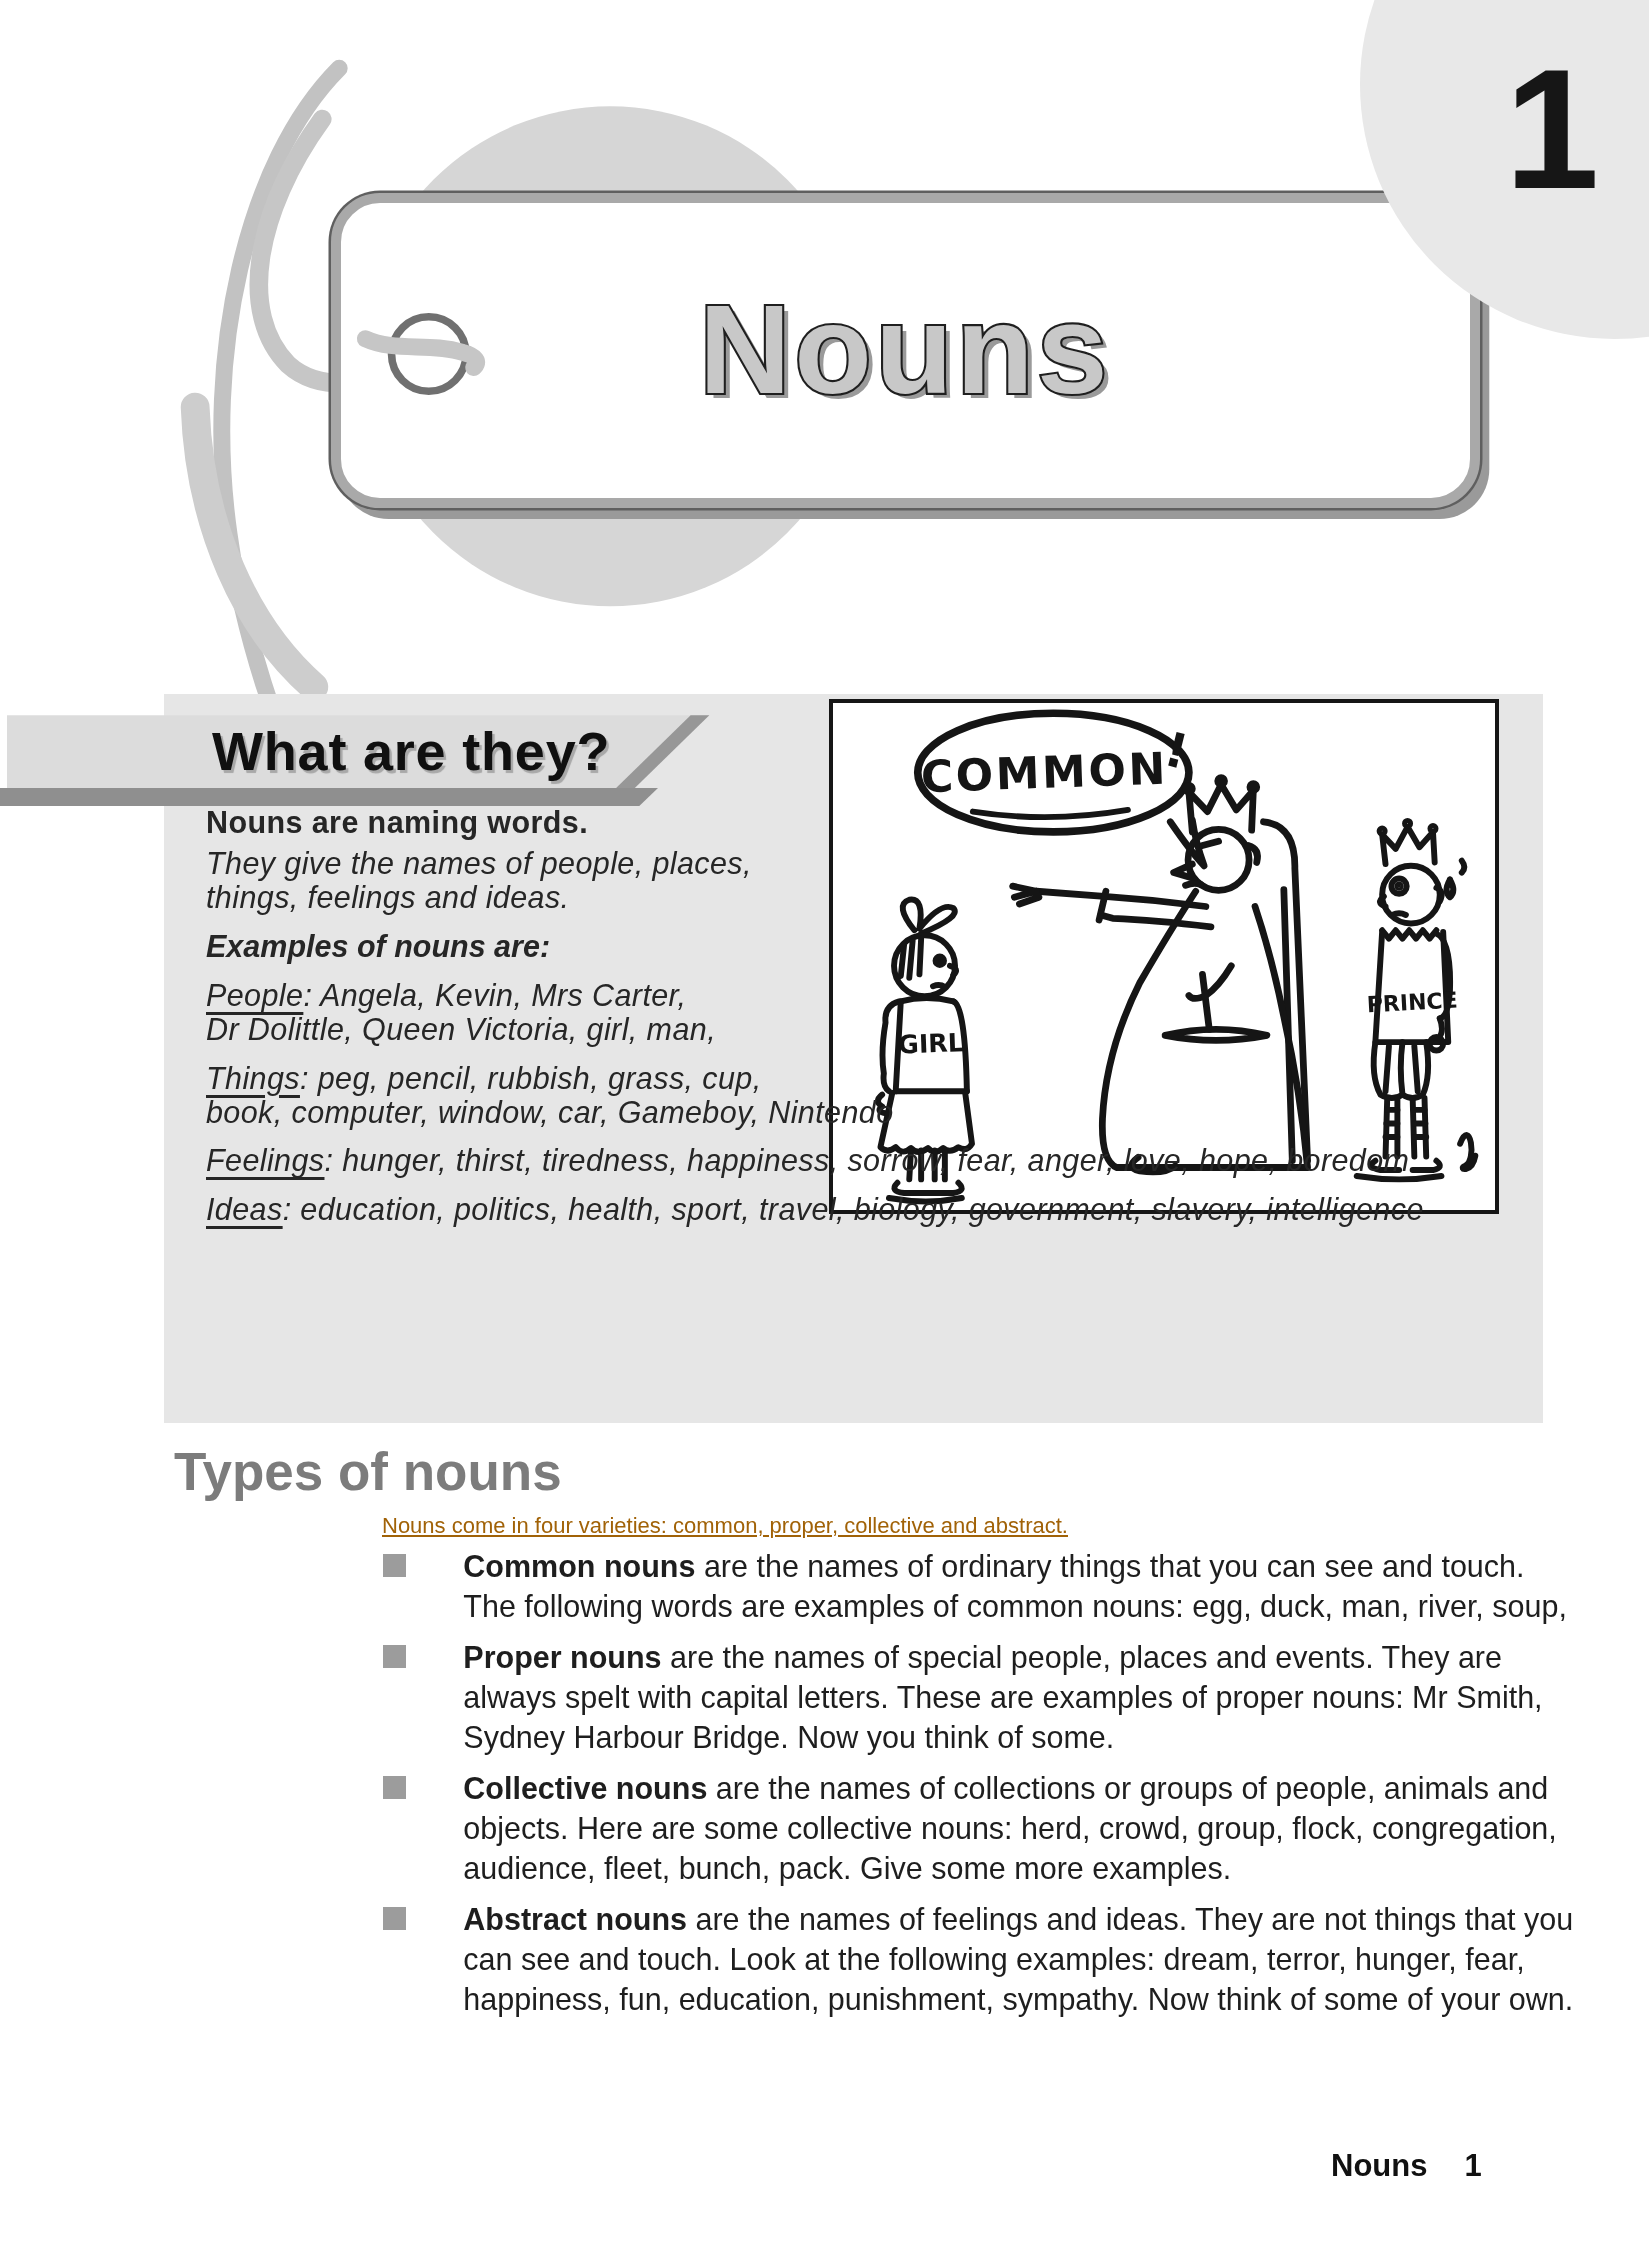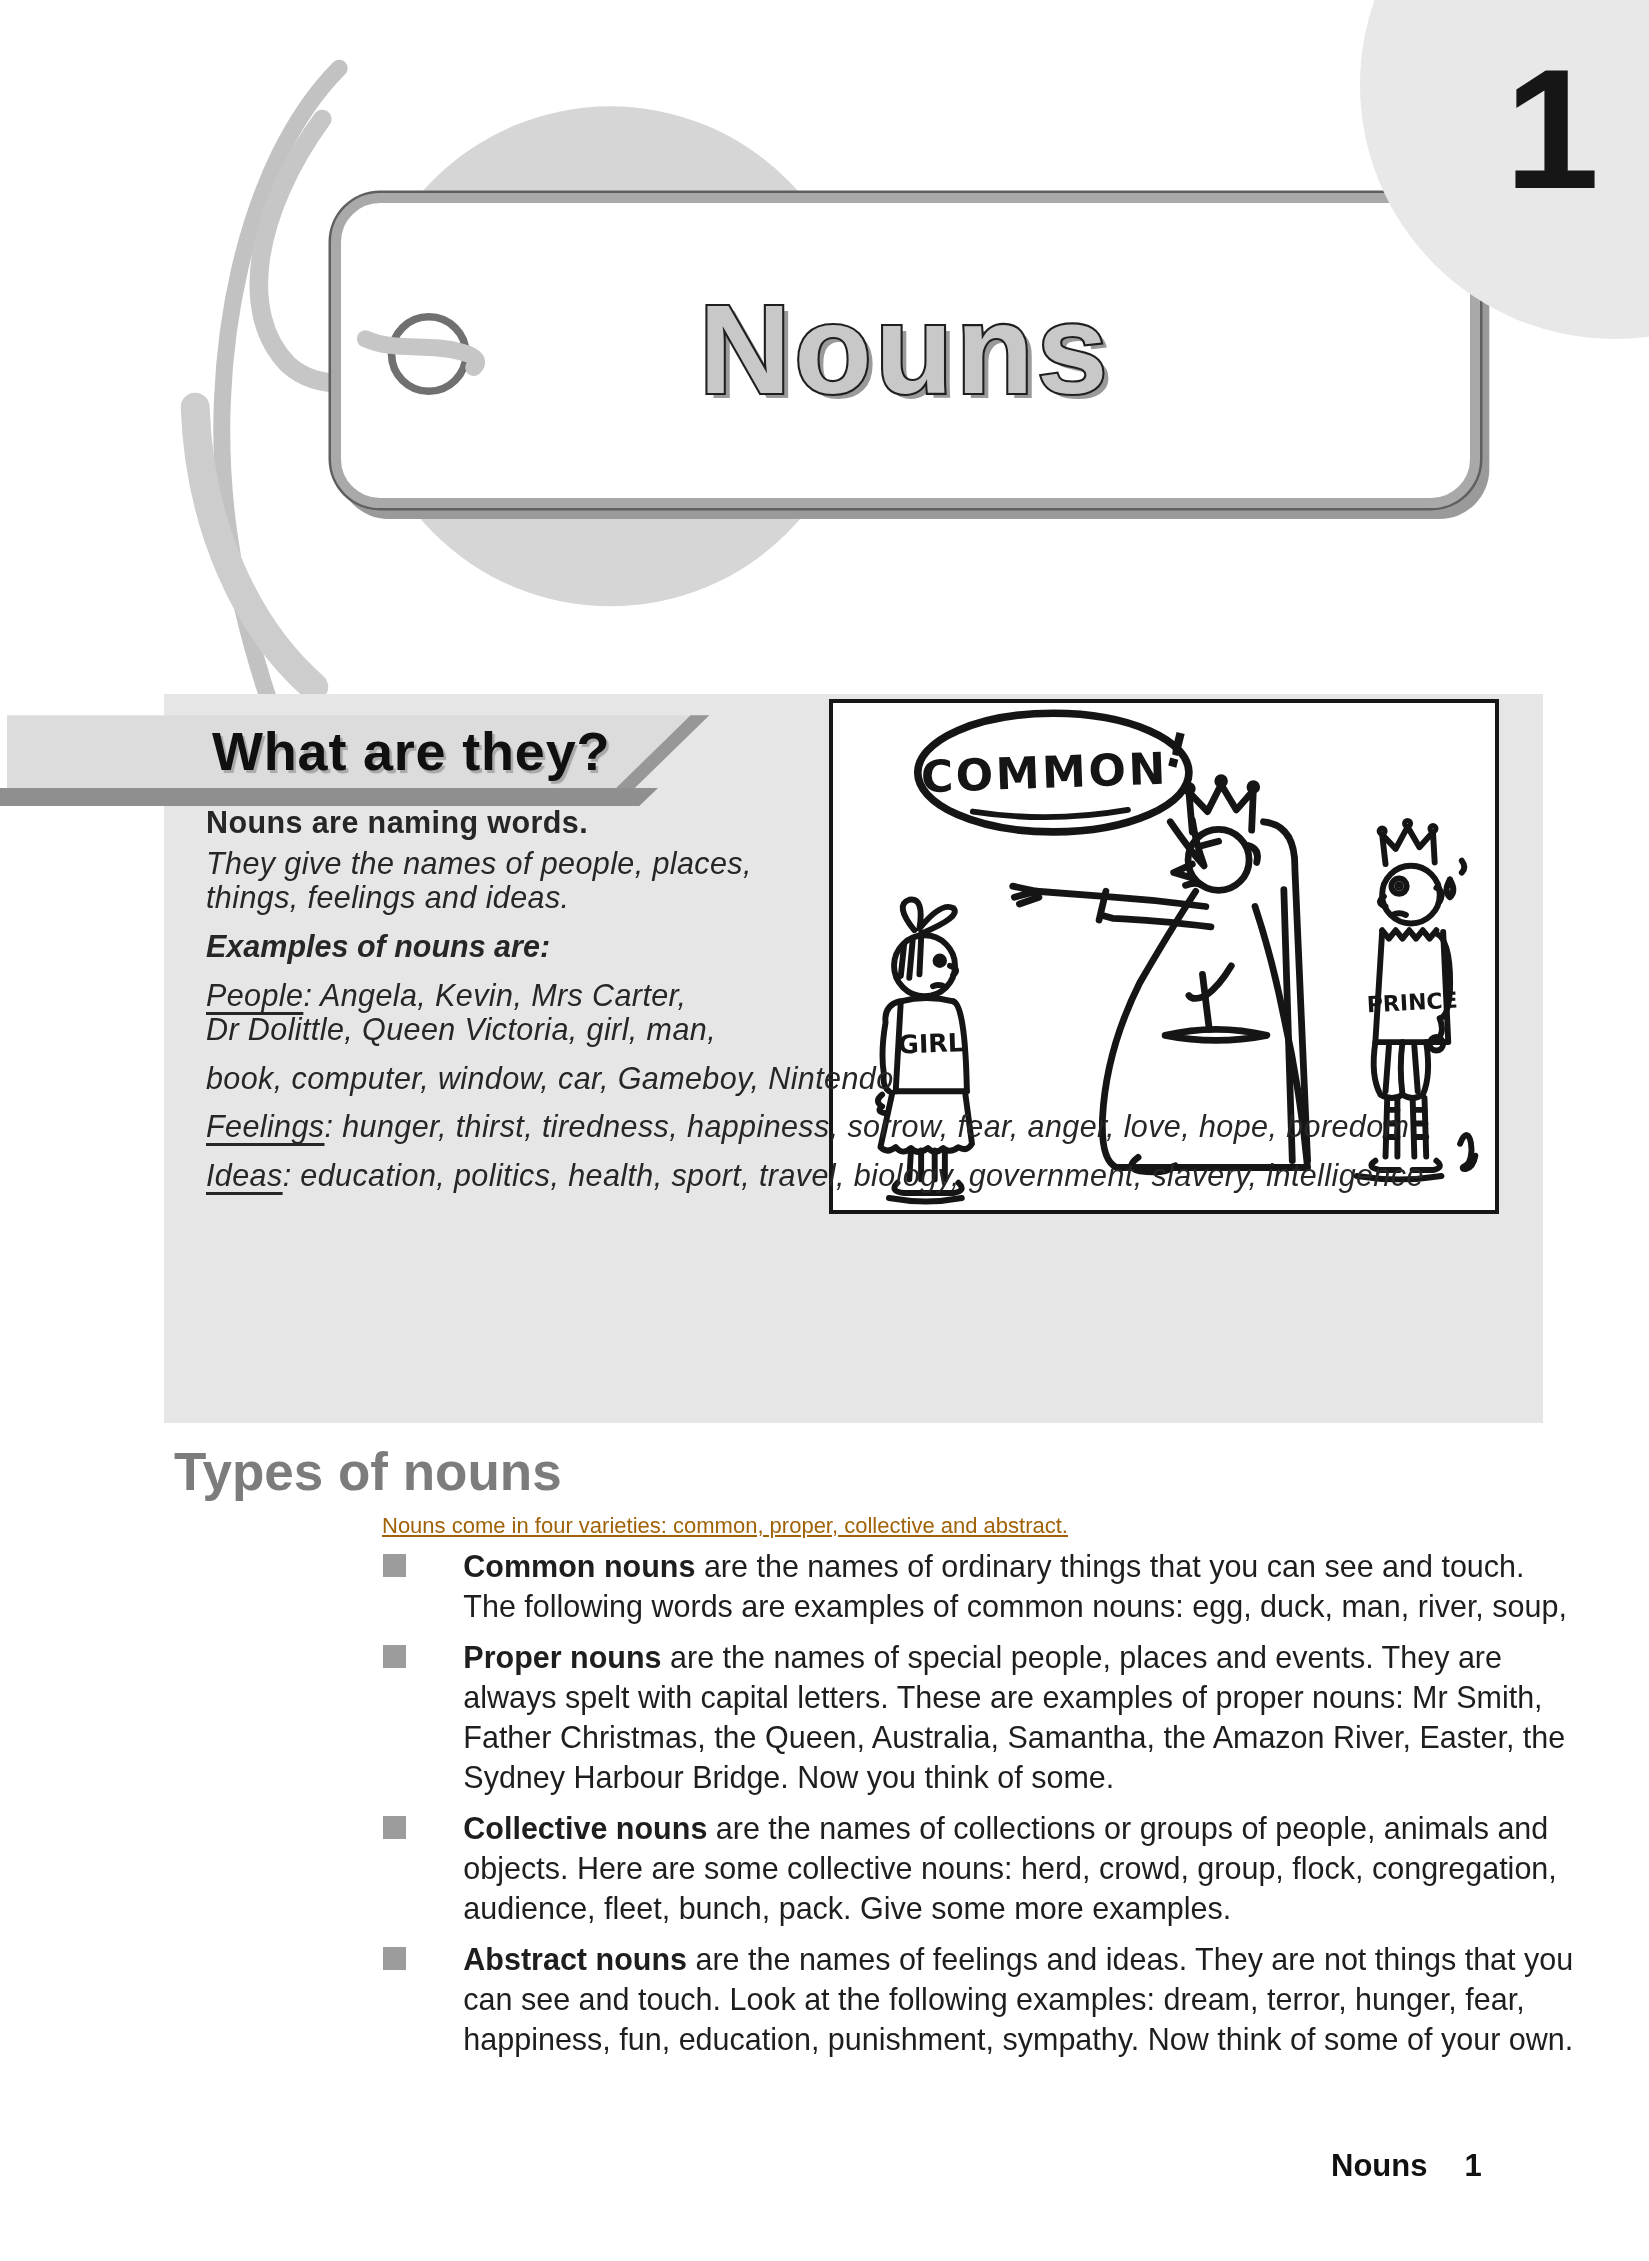--- a/index.html
+++ b/index.html
@@ -186,20 +186,21 @@
 
         <div class="cat">
           <div class="line"><span class="cat-label">People</span><span>: Angela, Kevin, Mrs Carter,</span></div>
           <div>
             <div class="line">Dr Dolittle, Queen Victoria, girl, man,</div>
           </div>
         </div>
 
 
         <div class="cat">
+          <div class="line"><span class="cat-label">Things</span><span>: peg, pencil, rubbish, grass, cup,</span></div>
           <div>
             <div class="line">book, computer, window, car, Gameboy, Nintendo</div>
           </div>
         </div>
 
         <div class="cat">
           <div class="line"><span class="cat-label">Feelings</span><span>: hunger, thirst, tiredness, happiness, sorrow, fear, anger, love, hope, boredom</span></div>
           <div></div>
         </div>
 
@@ -223,21 +224,20 @@
           </div>
         </div>
       </div>
 
       <div class="bullet-item">
         <div class="bullet-sq"></div>
         <div class="bullet-text">
           <div class="line"><b class="lead">Proper nouns</b><span> are the names of special people, places and events. They are</span></div>
           <div>
             <div class="line">always spelt with capital letters. These are examples of proper nouns: Mr Smith,</div>
-            <div class="line">Father Christmas, the Queen, Australia, Samantha, the Amazon River, Easter, the</div>
             <div class="line">Sydney Harbour Bridge. Now you think of some.</div>
           </div>
         </div>
       </div>
 
       <div class="bullet-item">
         <div class="bullet-sq"></div>
         <div class="bullet-text">
           <div class="line"><b class="lead">Collective nouns</b><span> are the names of collections or groups of people, animals and</span></div>
           <div>

